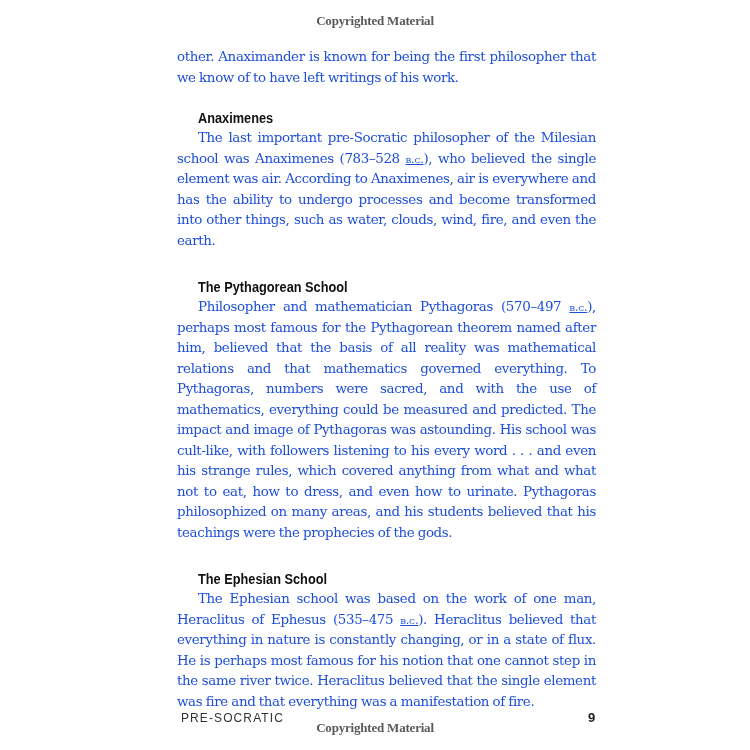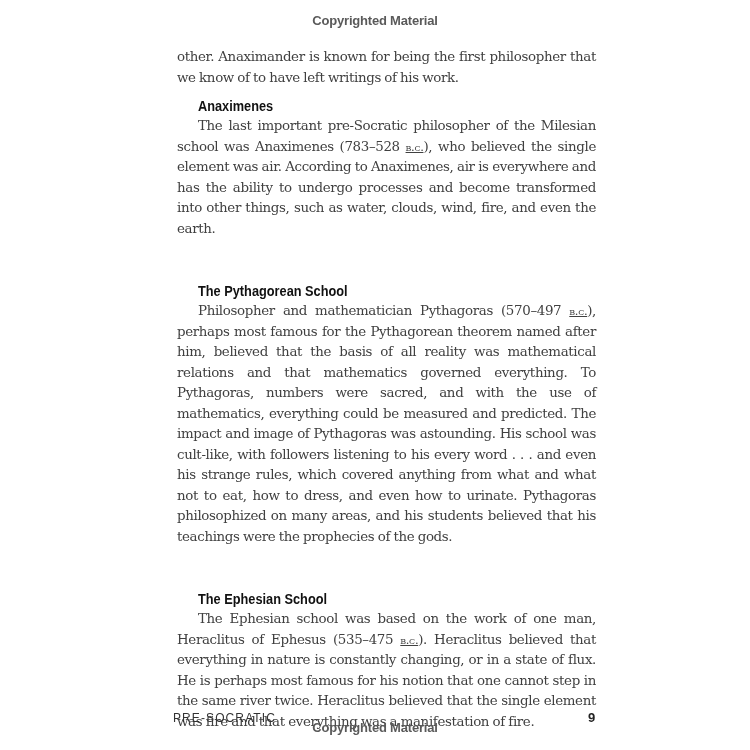--- a/index.html
+++ b/index.html
@@ -12,68 +12,68 @@
       height: 750px;
       position: relative;
       overflow: hidden;
       color: #2b2b2b;
     }
     .watermark {
       position: absolute;
       left: 0;
       width: 750px;
       text-align: center;
-      font-family: Liberation Sans, sans-serif;
+      font-family: Liberation Serif, serif;
       font-weight: bold;
       font-size: 13px;
       color: #5a5a5a;
       letter-spacing: -0.2px;
     }
     .wm-top { top: 13px; }
     .wm-bottom { top: 720px; }
 
     .page {
       position: absolute;
       left: 177px;
       top: 47px;
       width: 419px;
     }
     .para {
       font-family: "DejaVu Serif", serif;
       font-size: 13.4px;
       line-height: 20.5px;
       text-align: justify;
       margin: 0;
-      color: #404040;
+      color: #1d4ed8;
       letter-spacing: -0.35px;
       word-spacing: -0.5px;
     }
     .para.indent { text-indent: 21px; }
     .heading {
       font-family: "Liberation Sans", sans-serif;
       font-weight: bold;
       font-size: 14.5px;
       color: #111;
       margin: 0 0 0 21px;
       line-height: 20px;
       transform: scaleX(0.88);
       transform-origin: left center;
     }
     .sc {
       font-variant: small-caps;
       text-transform: lowercase;
       font-size: 11.5px;
       text-decoration: underline;
     }
-    .sec { margin-top: 42px; }
-    .sec-first { margin-top: 8px; }
+    .sec { margin-top: 26px; }
+    .sec-first { margin-top: 20px; }
 
     .footer-left {
       position: absolute;
-      left: 173px;
+      left: 181px;
       top: 711px;
       font-family: "Liberation Sans", sans-serif;
       font-size: 12px;
       letter-spacing: 1.1px;
       color: #333;
     }
     .footer-right {
       position: absolute;
       left: 588px;
       top: 710px;

